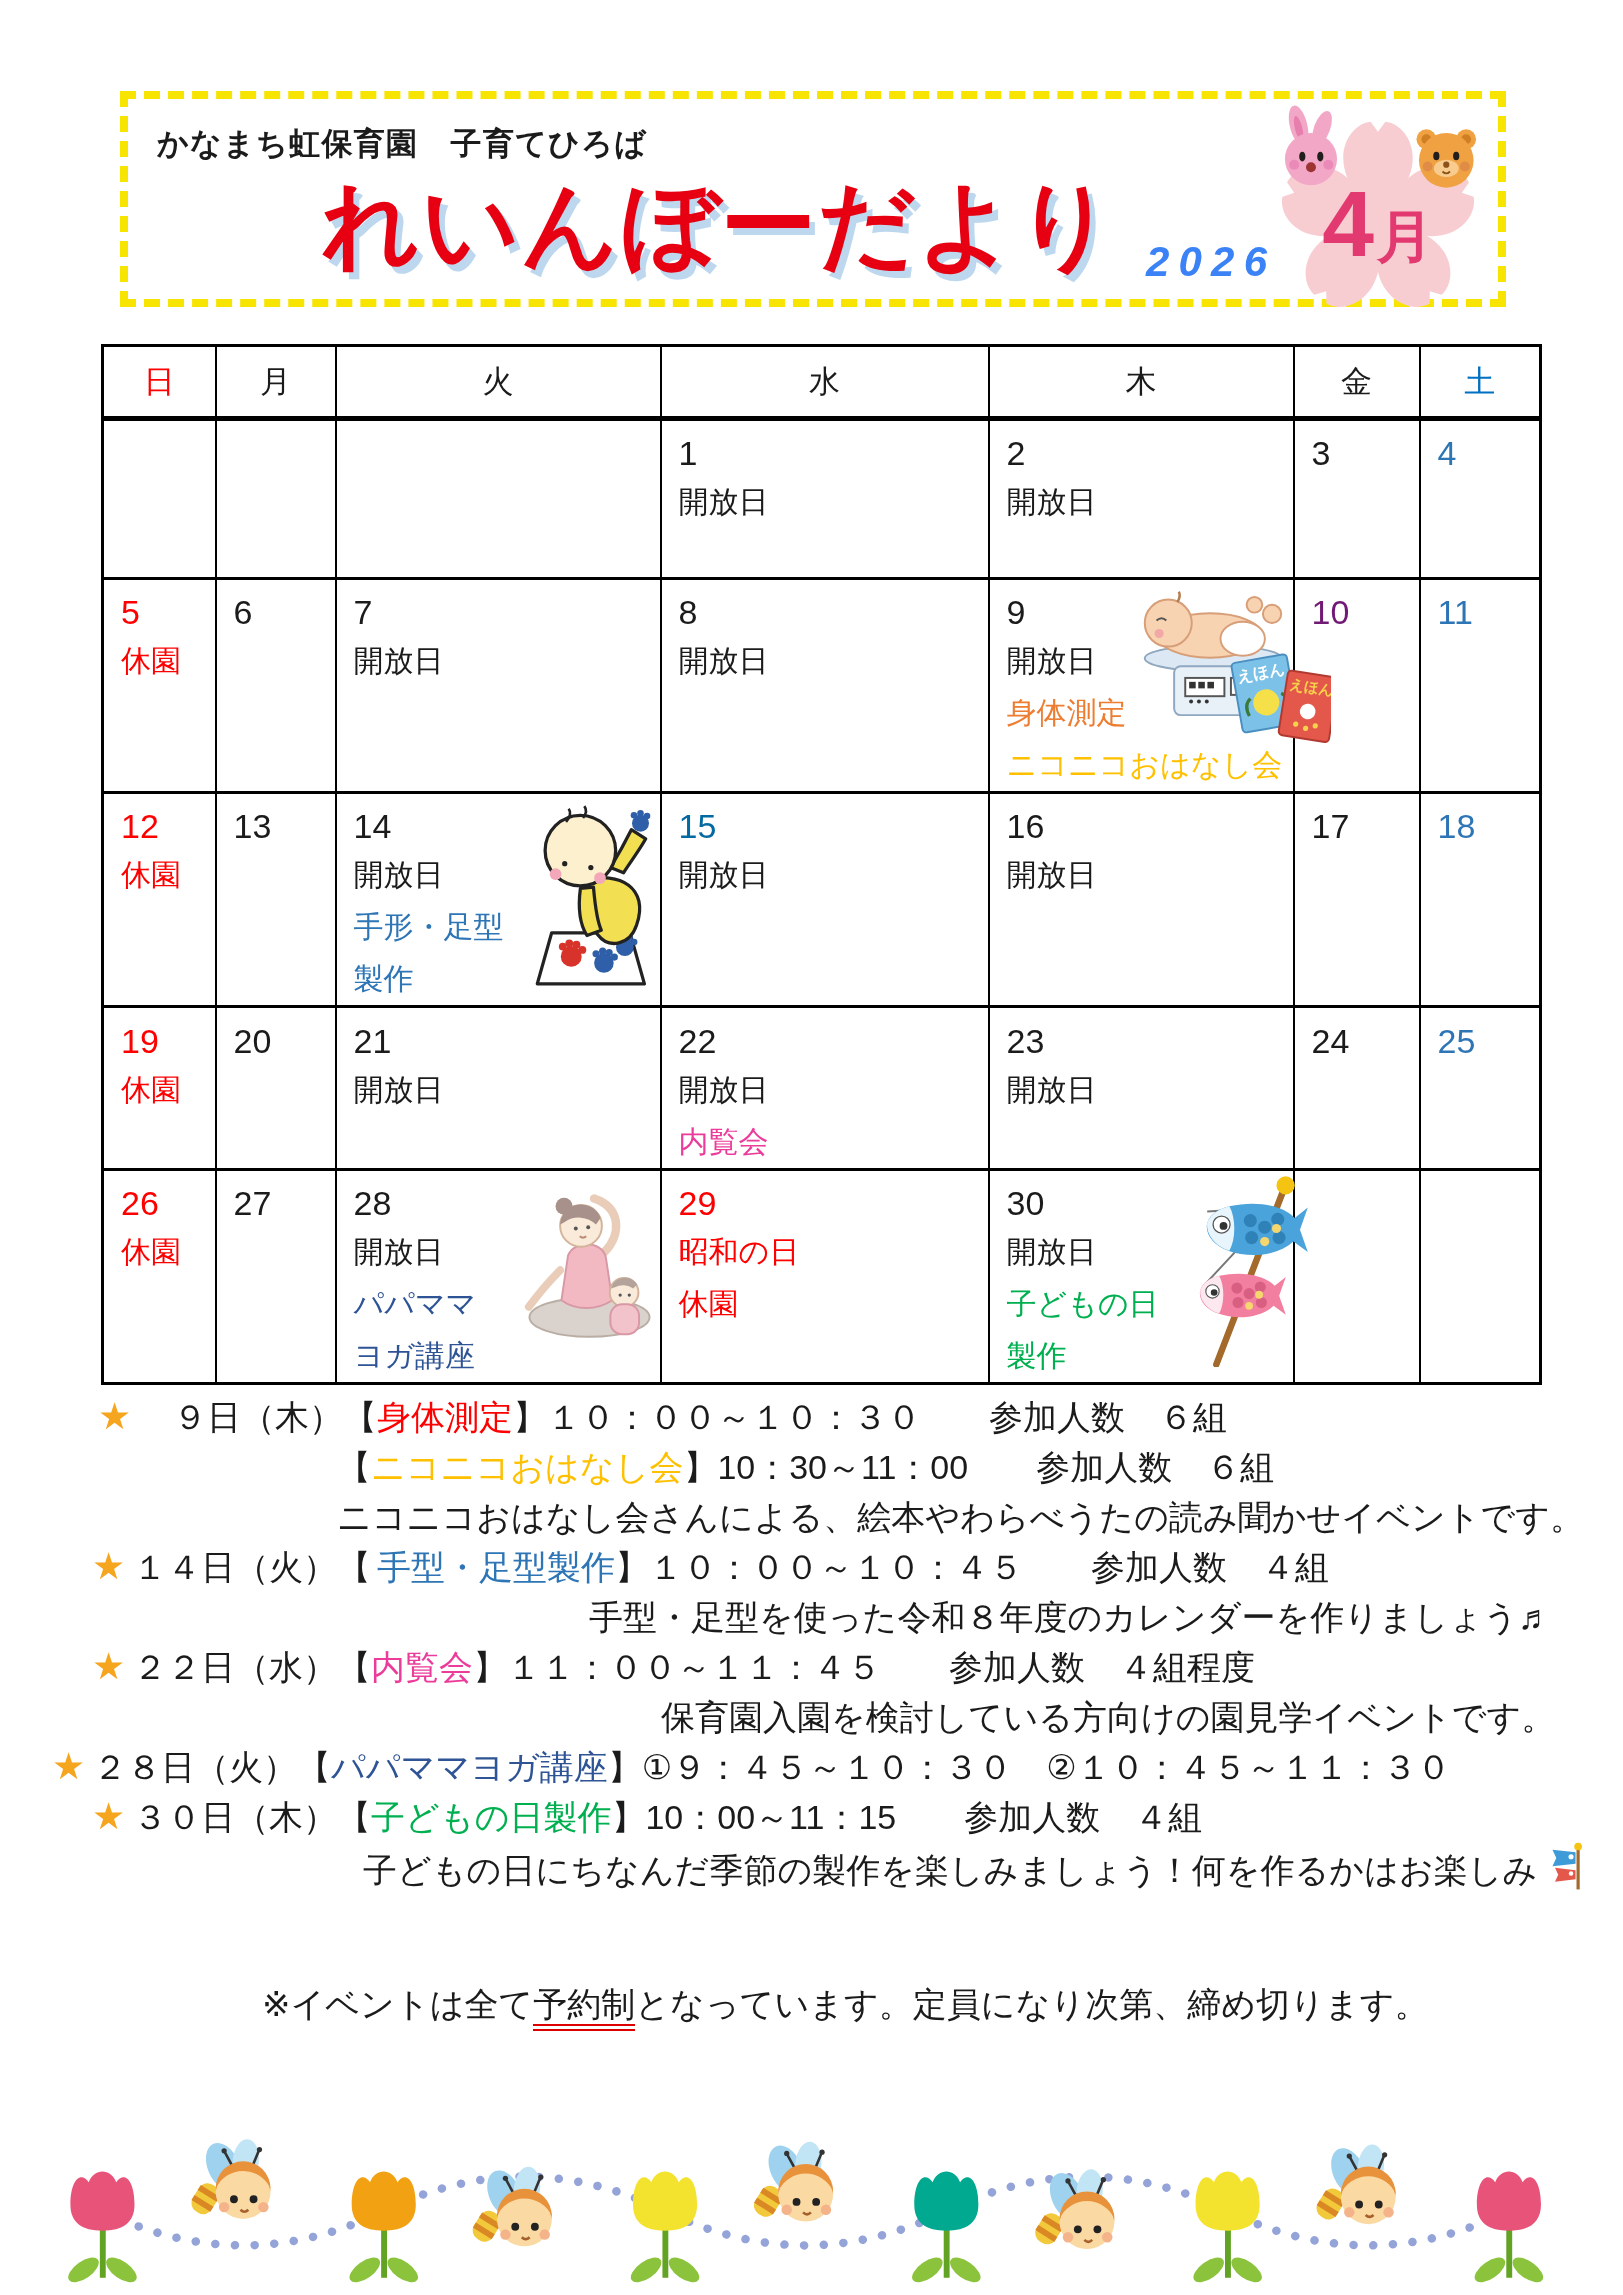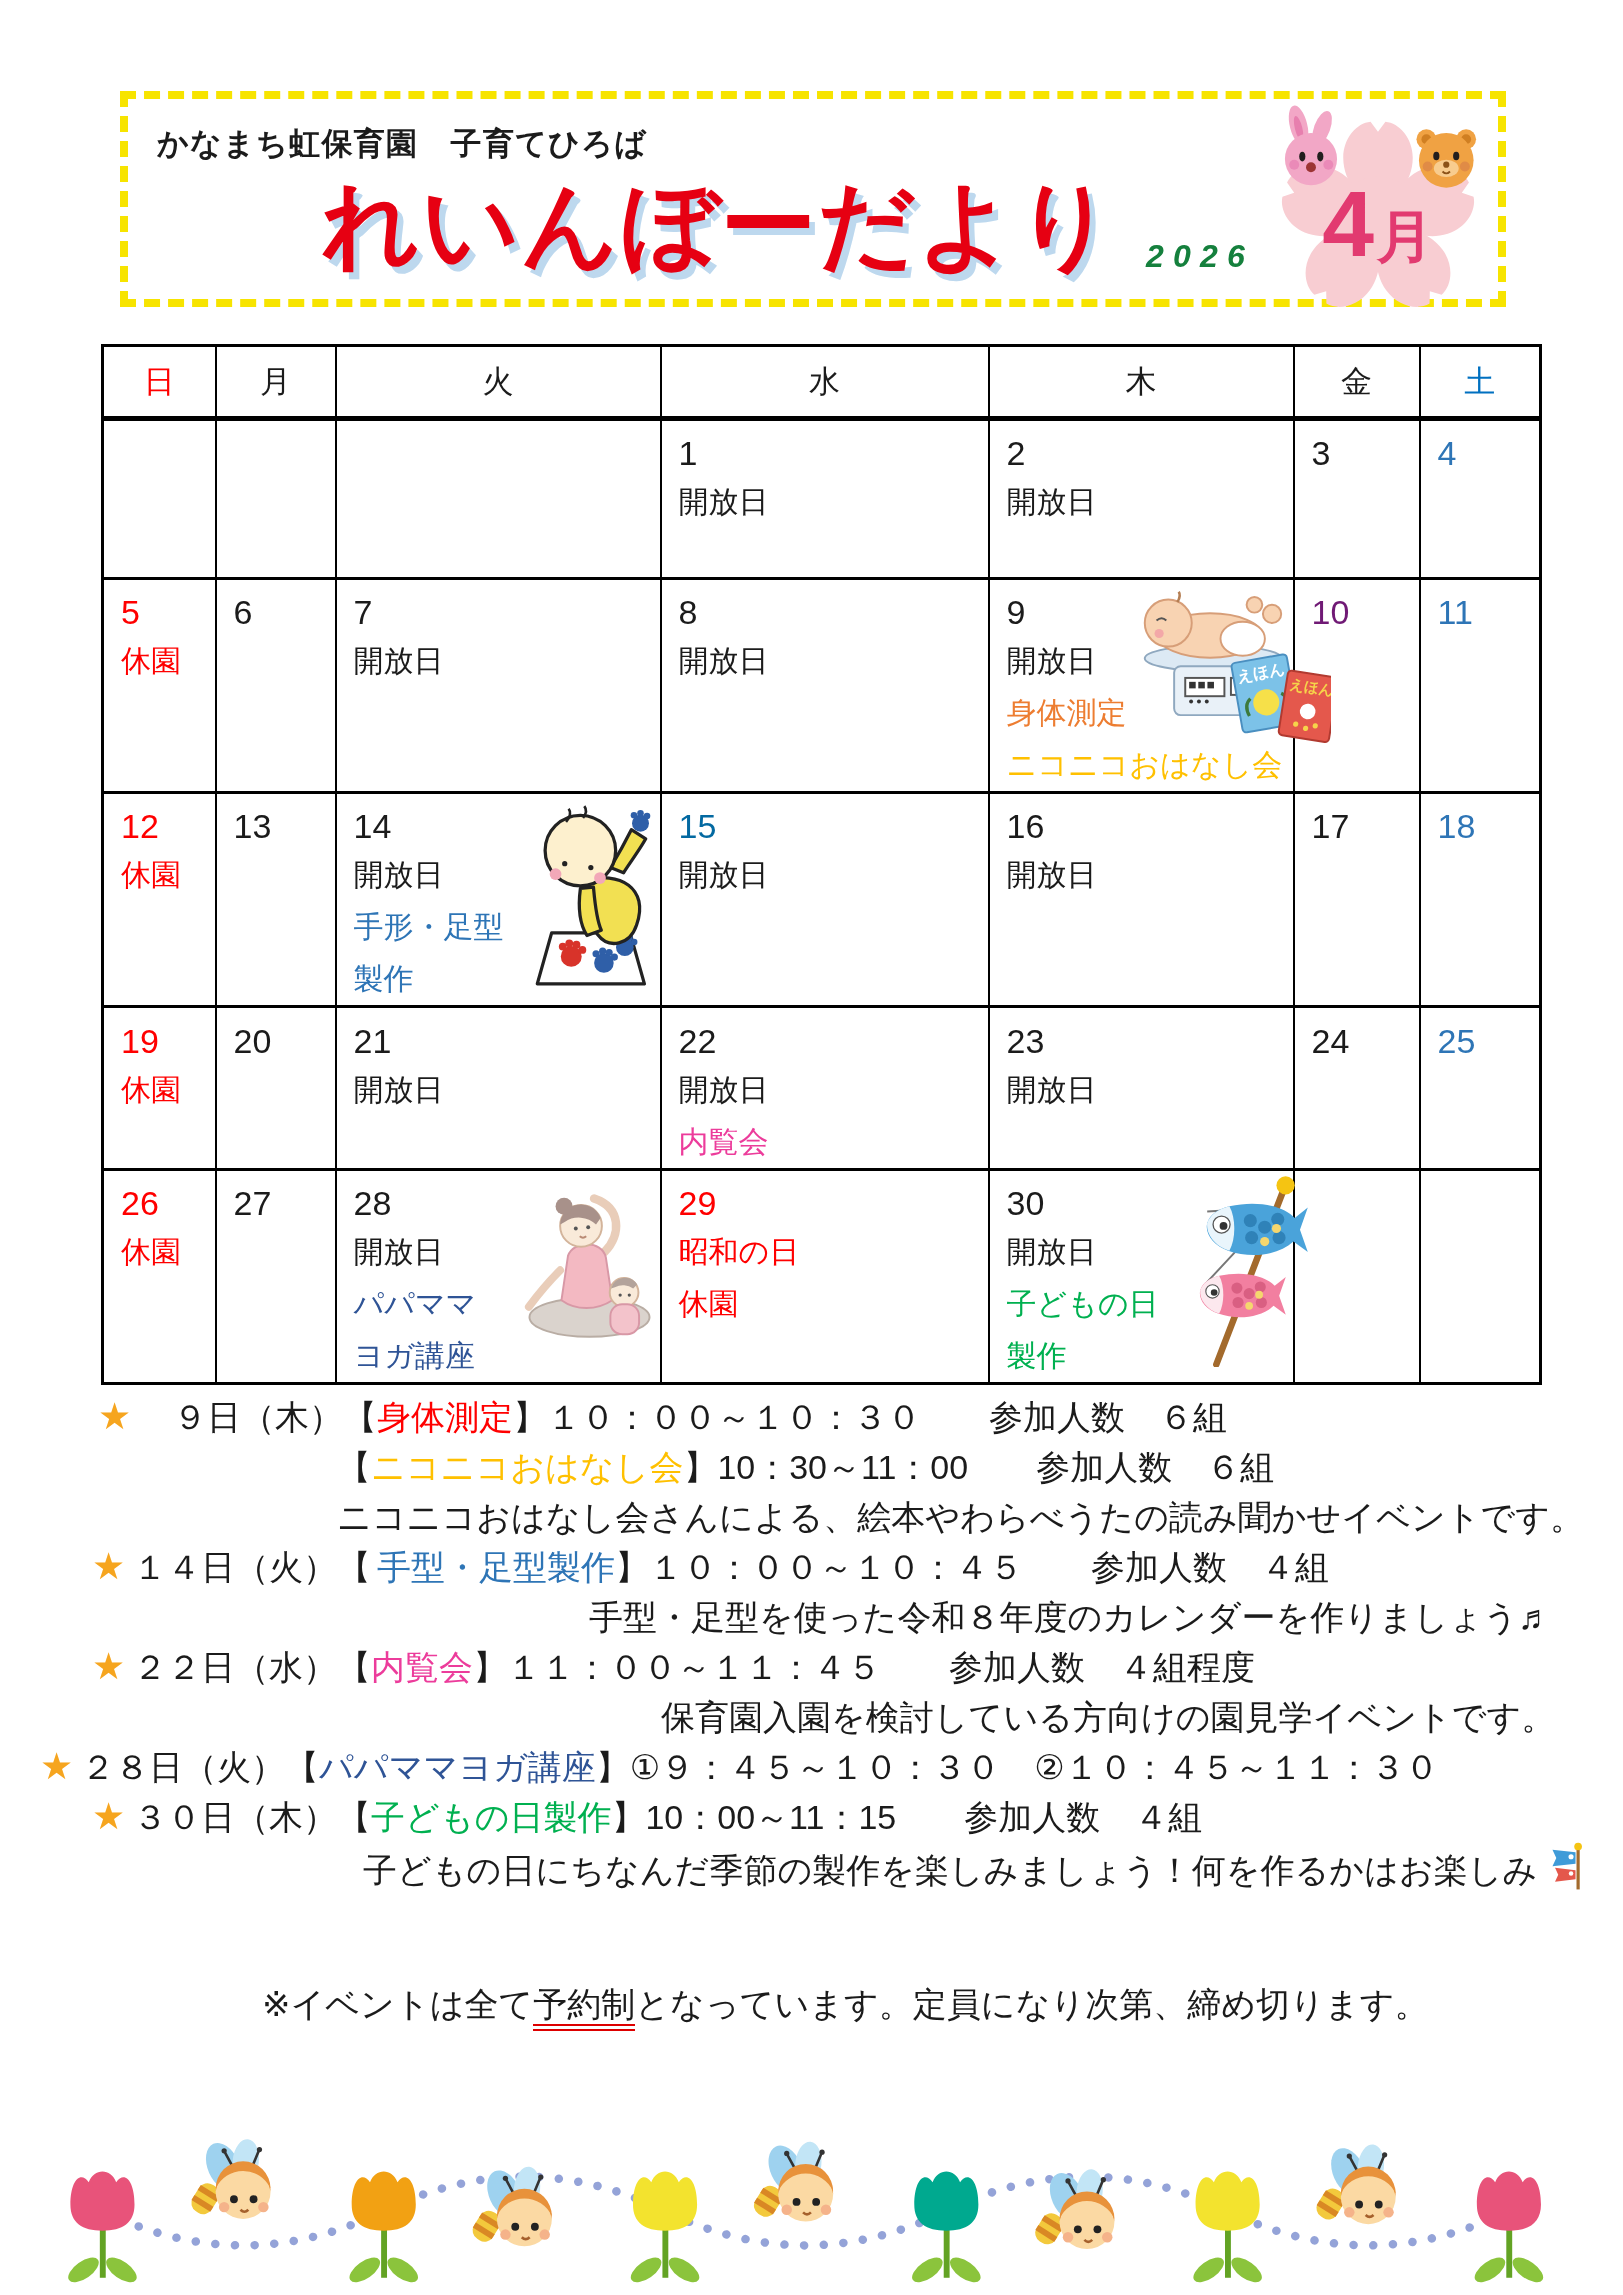--- a/index.html
+++ b/index.html
@@ -7,21 +7,21 @@
     width:1623px;height:2295px;background:#ffffff;
     font-family:"Liberation Sans","DejaVu Sans",sans-serif;color:#1b1b1b;
   }
   .page{position:relative;width:1623px;height:2295px;overflow:hidden;background:#fff;}
 
   
   .header-box{position:absolute;left:120px;top:91px;width:1370px;height:200px;border:8.5px dashed #f7e400;}
   .subtitle{position:absolute;left:29px;top:23.6px;font-size:31px;font-weight:bold;letter-spacing:1.3px;white-space:nowrap;}
   .title{position:absolute;left:194px;top:63px;margin:0;font-size:96px;font-weight:800;letter-spacing:1.3px;white-space:nowrap;
          color:#e60012;text-shadow:5.9px 7.2px 0 #bdd8ee;}
-  .year{position:absolute;left:1018px;top:139px;font-size:32px;font-weight:bold;font-style:italic;letter-spacing:9.2px;color:#15803d;}
+  .year{position:absolute;left:1018px;top:139px;font-size:42px;font-weight:bold;font-style:italic;letter-spacing:9.2px;color:#3b82f6;}
   .month-badge{position:absolute;right:5.2px;top:2.6px;width:230px;height:211px;}
 
   
   table.cal{position:absolute;left:101px;top:344px;width:1439px;border-collapse:collapse;table-layout:fixed;background:#fff;border:3.9px solid #000;}
   .cal col.c0{width:113px}.cal col.c1{width:120px}.cal col.c2{width:325px}
   .cal col.c3{width:328px}.cal col.c4{width:305px}.cal col.c5{width:126px}.cal col.c6{width:121px}
   .cal th,.cal td{border:2px solid #000;padding:0;vertical-align:top;}
   .cal thead th{height:69px;border-bottom-width:5.2px;font-size:31px;font-weight:400;text-align:center;vertical-align:middle;}
   .cal td{border-bottom-width:3.9px;overflow:visible;}
   tr.r0 td{height:156px} tr.r1 td{height:196px} tr.r2 td{height:196px} tr.r3 td{height:156px} tr.r4 td{height:191px}
@@ -33,21 +33,21 @@
   .art-baby{right:-3.9px;top:2.6px;width:143px;height:196px;}
   .art-yoga{right:1.3px;top:1.3px;width:137px;height:190px;}
   .art-koi{right:-17px;top:0;width:154px;height:196px;}
 
   
   .events{position:absolute;left:0;top:1392px;width:1619px;}
   .evline{height:50px;line-height:50px;font-size:34px;white-space:nowrap;}
   .star{font-size:37px;margin-right:7.9px;}
   .i0{padding-left:98px}.i1{padding-left:337px}.i2{padding-left:337px}
   .i3{padding-left:92px}.i4{padding-left:589px}.i5{padding-left:92px}
-  .i6{padding-left:661px}.i7{padding-left:40px}.i8{padding-left:379px}
+  .i6{padding-left:661px}.i7{padding-left:52px}.i8{padding-left:379px}
   .i9{padding-left:92px}.i10{padding-left:363px}
   .koi-mini{display:inline-block;width:42px;height:50px;vertical-align:-10.5px;margin-left:5.2px;}
 
   
   .notes{position:absolute;left:0;top:1977px;width:1619px;font-size:34px;}
   .note{height:55px;line-height:55px;white-space:nowrap;}
   .n0{padding-left:262px}.n1{padding-left:315px}
   .u2{border-bottom:7.2px double #dd0000;padding-bottom:1.3px;}
 
   

